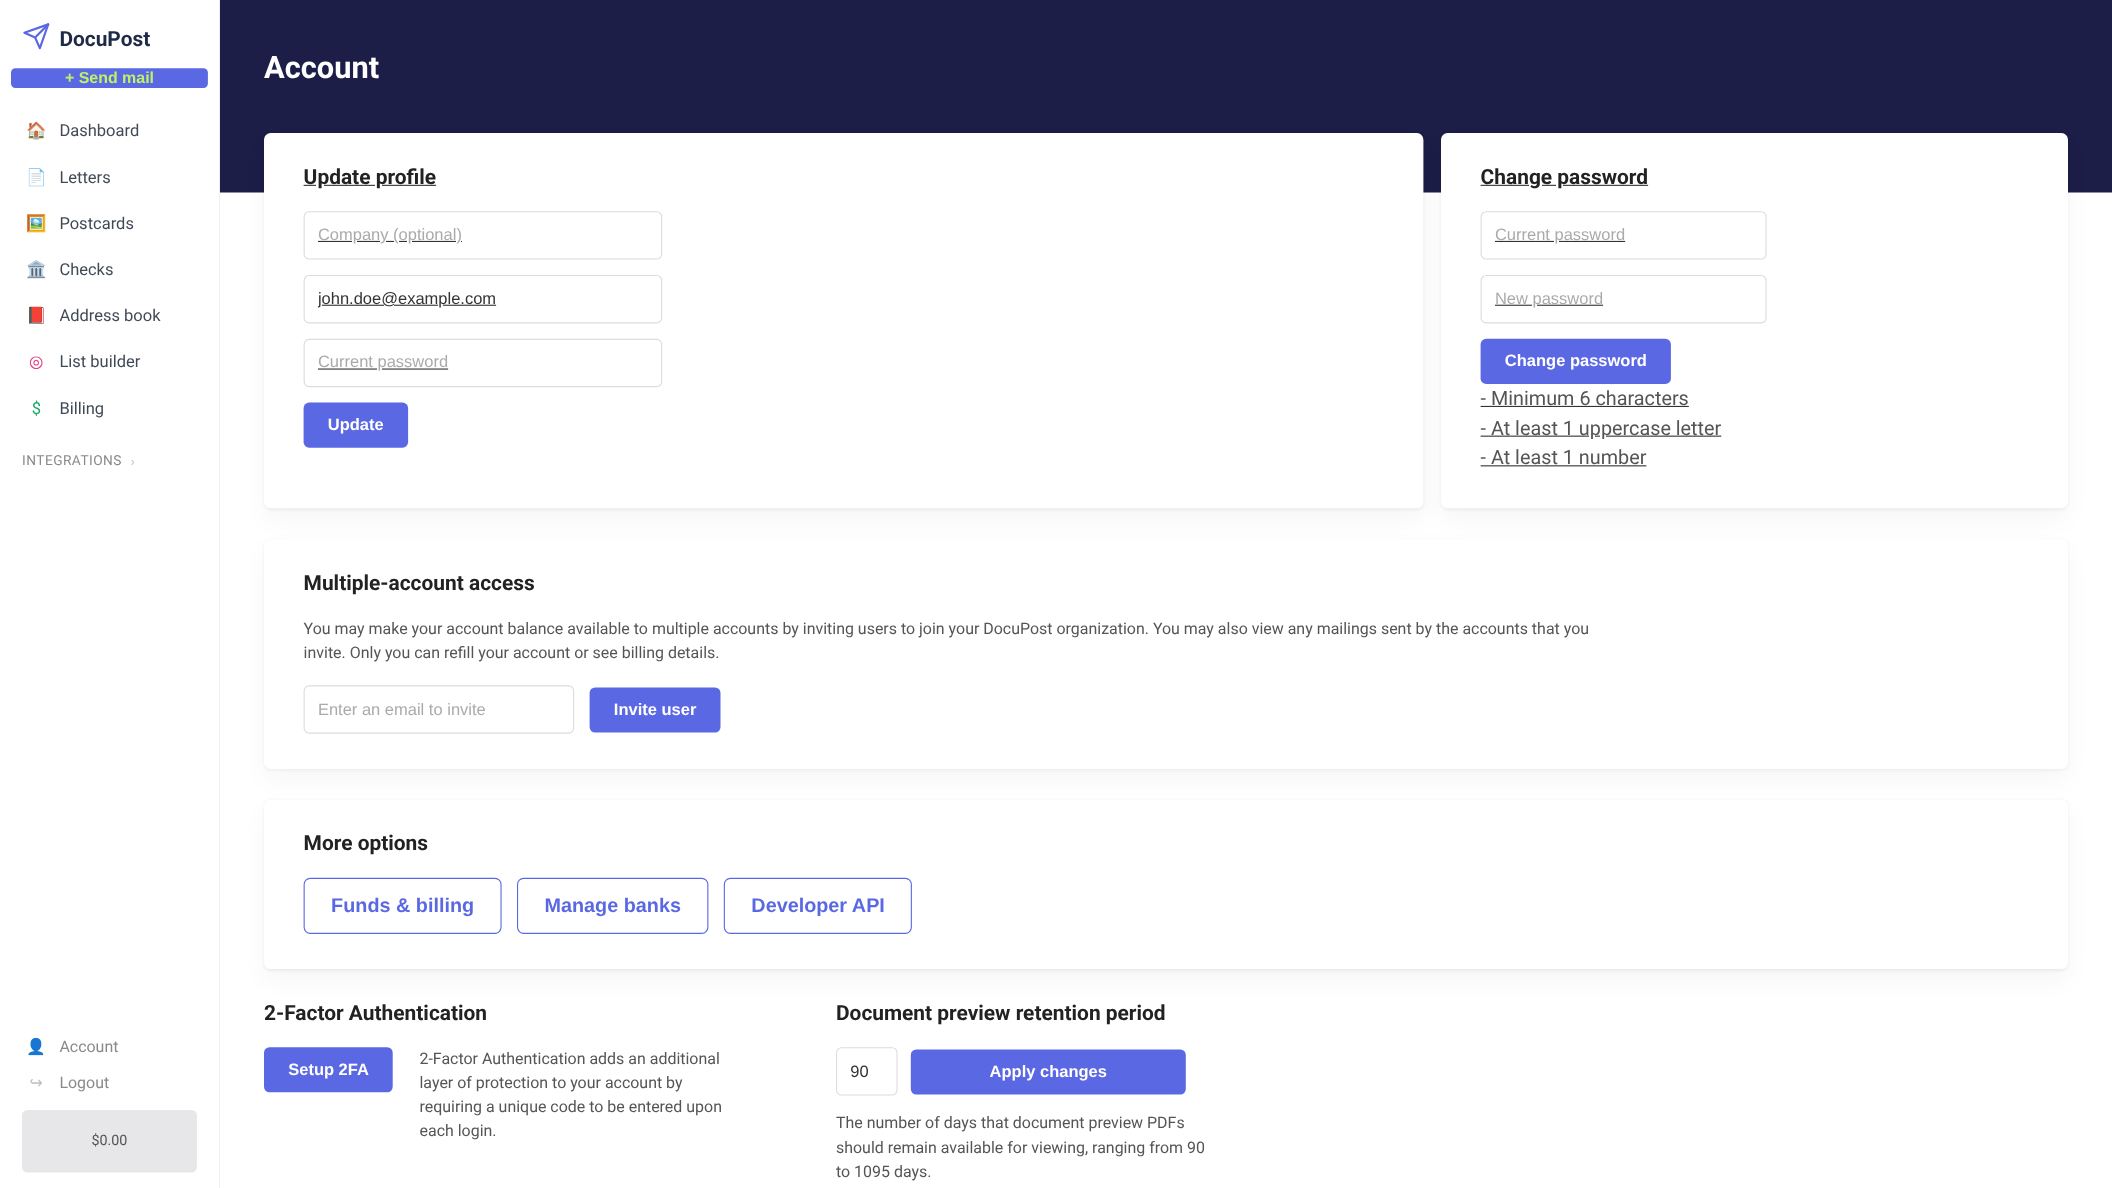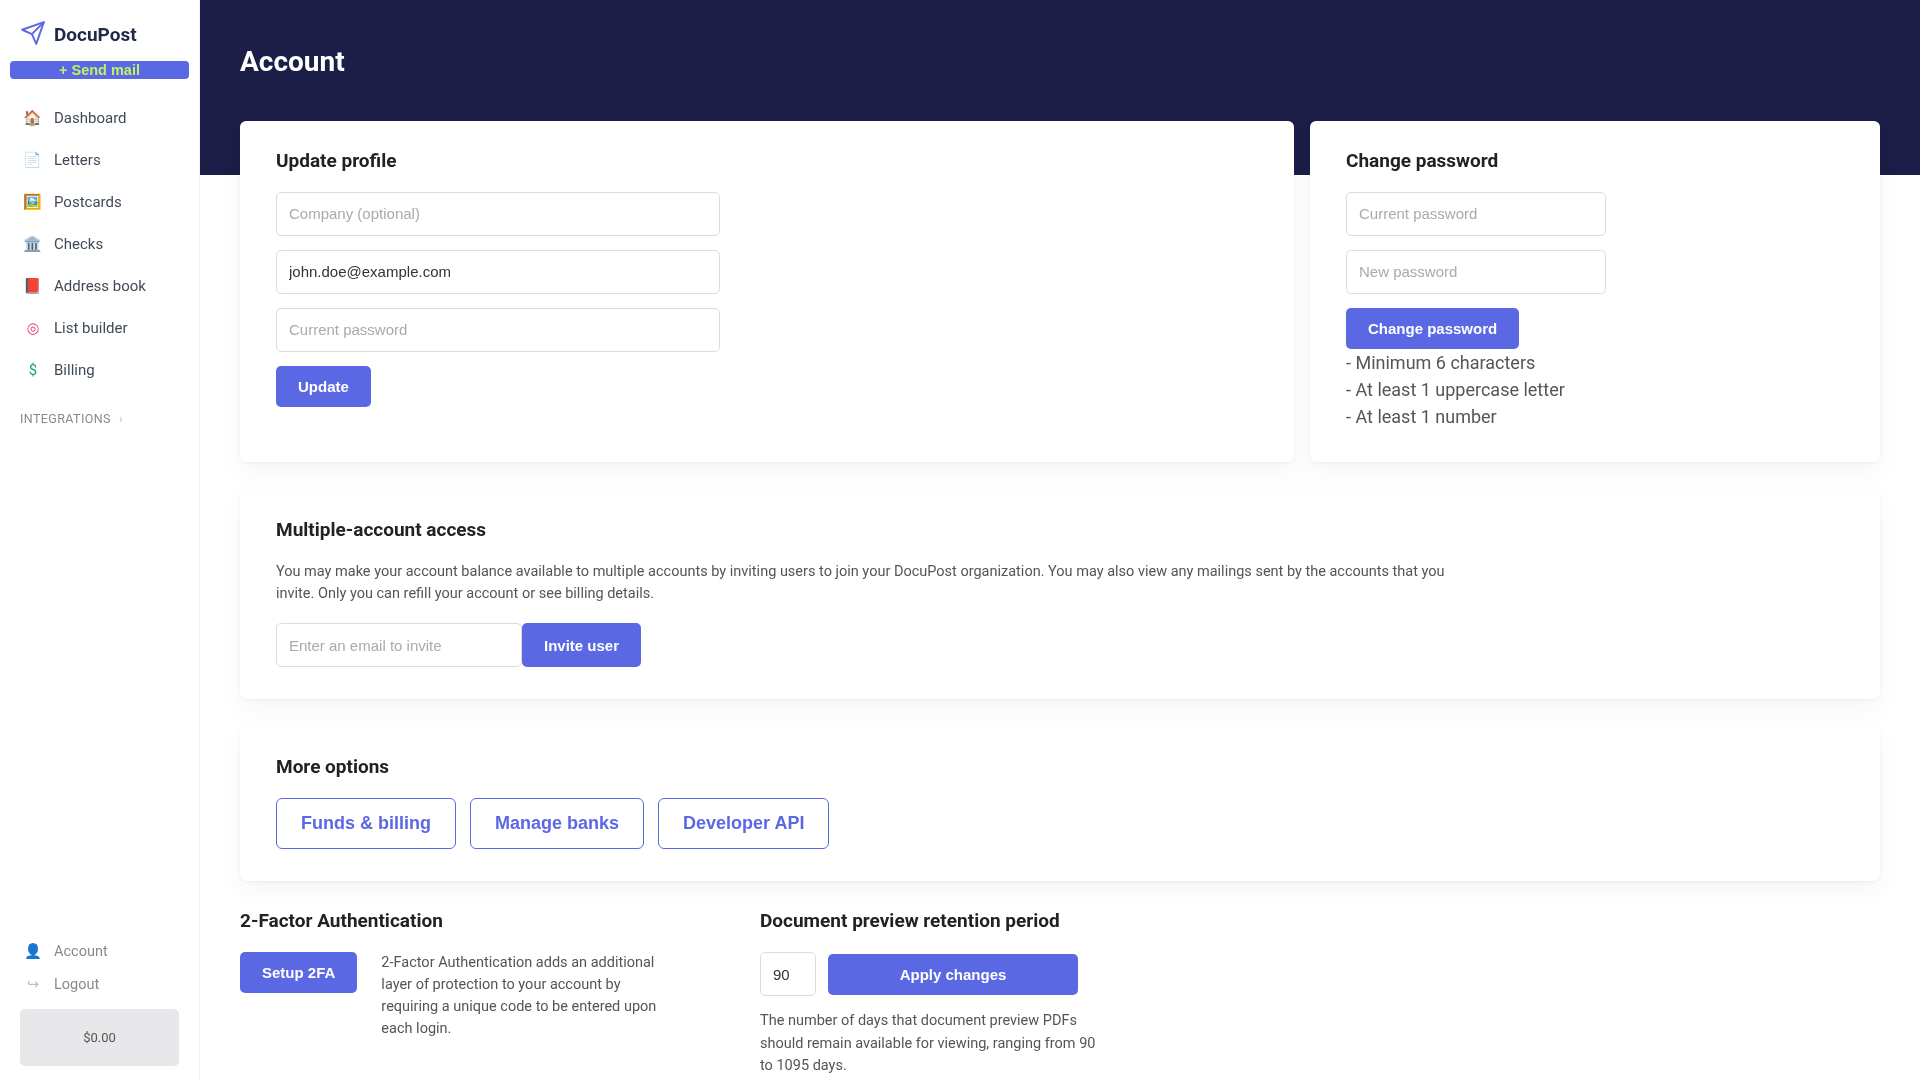--- a/index.html
+++ b/index.html
@@ -148,20 +148,21 @@
     z-index: 1;
     padding: 24px 40px 40px 40px;
     display: flex;
     flex-direction: column;
     gap: 28px;
   }
   .row {
     display: flex;
     gap: 16px;
     align-items: stretch;
+    text-decoration: underline;
   }
   .card {
     background: #fff;
     border-radius: var(--card-radius);
     box-shadow: 0 1px 3px rgba(20,20,40,0.06), 0 10px 24px rgba(20,20,40,0.04);
     padding: 28px 36px 32px 36px;
   }
   .card.profile { flex: 1 1 auto; }
   .card.pwd { flex: 0 0 570px; }
   .card.full { width: 100%; }
@@ -177,21 +178,21 @@
     border: 1px solid var(--border);
     border-radius: var(--input-radius);
     padding: 0 12px;
     font-size: 15px;
     color: #333;
     outline: none;
     background: #fff;
   }
   input.fld::placeholder { color: #aaa; }
   .fld.sm { width: 190px; }
-  .fld.md { width: 444px; }
+  .fld.md { width: 326px; }
   .fld.pwd { width: 260px; }
   .btn-primary {
     background: var(--primary);
     color: #fff;
     border: none;
     border-radius: 5px;
     padding: 12px 22px;
     font-size: 15px;
     font-weight: 600;
     cursor: pointer;
@@ -211,21 +212,21 @@
     font-size: 18px;
     line-height: 1.5;
   }
   .desc {
     color: #555;
     font-size: 14.5px;
     line-height: 1.55;
     margin: 0 0 18px 0;
     max-width: 1200px;
   }
-  .invite-row { display: flex; }
+  .invite-row { display: flex; gap: 14px; align-items: center; }
   .fld.invite { width: 246px; }
   .more-row { display: flex; gap: 14px; }
   .two-col {
     display: flex;
     gap: 40px;
   }
   .col { }
   .col.tfa { width: 480px; }
   .col.retention { width: 500px; }
   .tfa-row { display: flex; gap: 24px; align-items: flex-start; }

